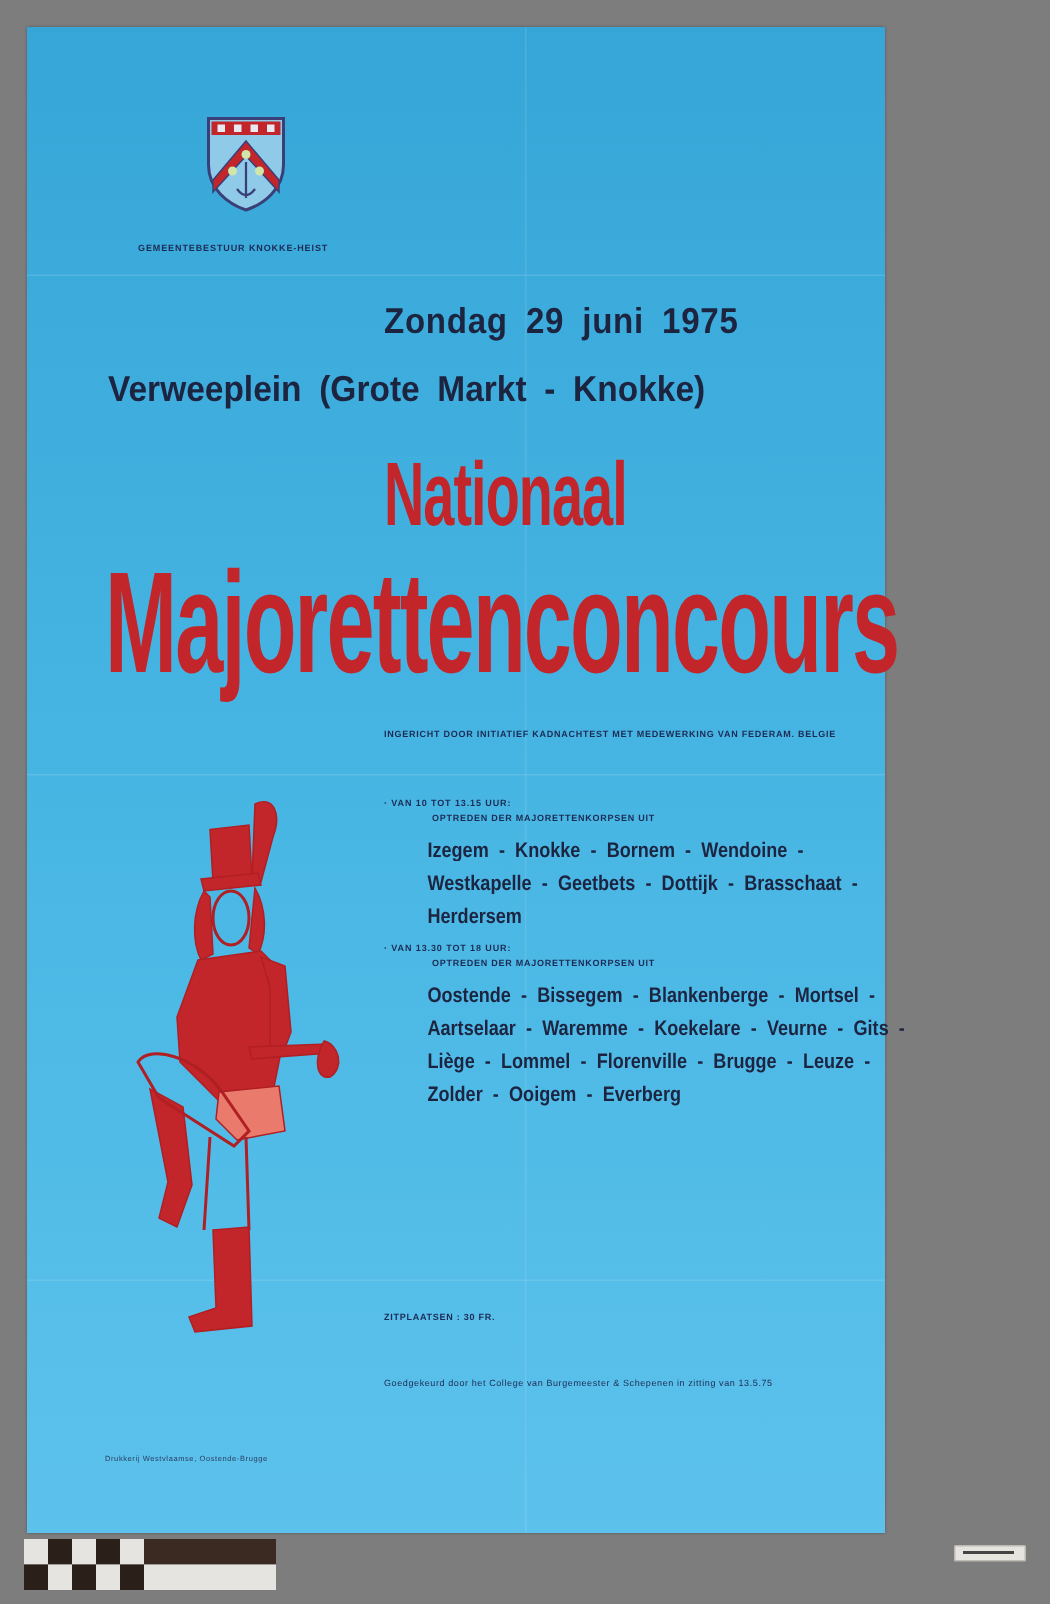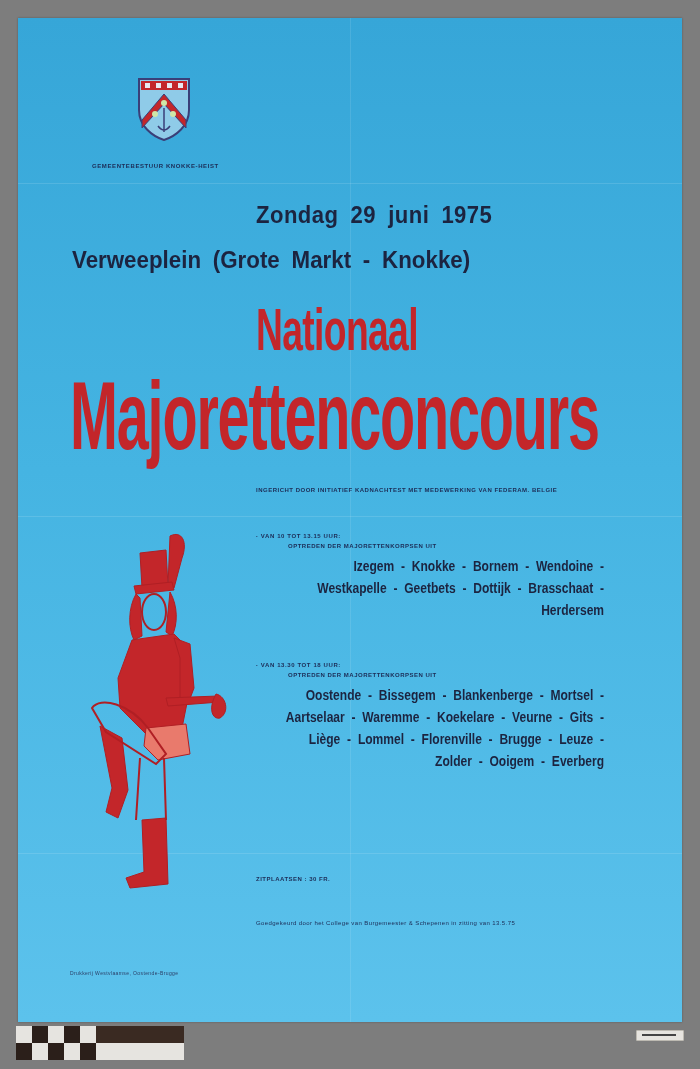--- a/index.html
+++ b/index.html
@@ -4,21 +4,21 @@
   <style>
     html, body { margin: 0; padding: 0; }
     body {
       width: 700px; height: 1069px;
       background: #7d7d7d;
       position: relative; overflow: hidden;
       font-family: "Liberation Sans", sans-serif;
     }
     .poster {
       position: absolute; left: 18px; top: 18px;
-      width: 664px; height: 1004px;
+      width: 572px; height: 1004px;
       background: linear-gradient(180deg, #36a6d8 0%, #45b4e2 45%, #5cc2ec 100%);
       box-shadow: 0 0 2px rgba(0,0,0,0.3);
     }
     .fold-h { position: absolute; left: 0; right: 0; height: 1px; background: rgba(255,255,255,0.12); }
     .fold-v { position: absolute; top: 0; bottom: 0; width: 1px; background: rgba(255,255,255,0.10); }
     .abs { position: absolute; }
     .crest { left: 118px; top: 58px; width: 56px; height: 66px; }
     .crest-caption {
       left: 74px; top: 145px; font-size: 6px; letter-spacing: 0.6px; color: #1c2b55;
       font-weight: bold; white-space: nowrap;
@@ -42,21 +42,21 @@
       transform: scaleX(0.60); transform-origin: left; white-space: nowrap; letter-spacing: -2px;
       line-height: 96px;
     }
     .organizer {
       left: 238px; top: 469px; font-size: 6px; font-weight: bold; color: #1c2b55;
       letter-spacing: 0.5px; white-space: nowrap;
     }
     .block { left: 238px; width: 400px; }
     .time { font-size: 6px; font-weight: bold; color: #1c2b55; letter-spacing: 0.6px; white-space: nowrap; }
     .sub { font-size: 6px; font-weight: bold; color: #1c2b55; letter-spacing: 0.5px; margin-left: 32px; margin-top: 4px; white-space: nowrap; }
-    .towns { margin-left: 29px; margin-top: 6px; text-align: right; }
+    .towns { margin-left: 29px; margin-top: 6px; }
     .town-line {
       font-size: 14px; font-weight: bold; color: #1c2440; line-height: 22px;
       transform: scaleX(0.86); transform-origin: left; white-space: nowrap; word-spacing: 4px;
     }
     .tattoo {
       font-size: 14px; font-weight: bold; color: #1c2440; margin-left: 32px; margin-top: 6px;
       transform: scaleX(0.86); transform-origin: left; white-space: nowrap; word-spacing: 4px;
     }
     .seats { left: 238px; top: 858px; font-size: 6px; font-weight: bold; color: #1c2b55; letter-spacing: 0.5px; }
     .approval { left: 238px; top: 902px; font-size: 6px; color: #1c2b55; letter-spacing: 0.4px; white-space: nowrap; }
@@ -106,21 +106,21 @@
   <div class="abs block" style="top:515px">
     <div class="time">· VAN 10 TOT 13.15 UUR:</div>
     <div class="sub">OPTREDEN DER MAJORETTENKORPSEN UIT</div>
     <div class="towns">
       <div class="town-line">Izegem - Knokke - Bornem - Wendoine -</div>
       <div class="town-line">Westkapelle - Geetbets - Dottijk - Brasschaat -</div>
       <div class="town-line">Herdersem</div>
     </div>
   </div>
 
-  <div class="abs block" style="top:644px">
+  <div class="abs block" style="top:612px">
     <div class="time">· VAN 13.30 TOT 18 UUR:</div>
     <div class="sub">OPTREDEN DER MAJORETTENKORPSEN UIT</div>
     <div class="towns">
       <div class="town-line">Oostende - Bissegem - Blankenberge - Mortsel -</div>
       <div class="town-line">Aartselaar - Waremme - Koekelare - Veurne - Gits -</div>
       <div class="town-line">Liège - Lommel - Florenville - Brugge - Leuze -</div>
       <div class="town-line">Zolder - Ooigem - Everberg</div>
     </div>
   </div>
 

